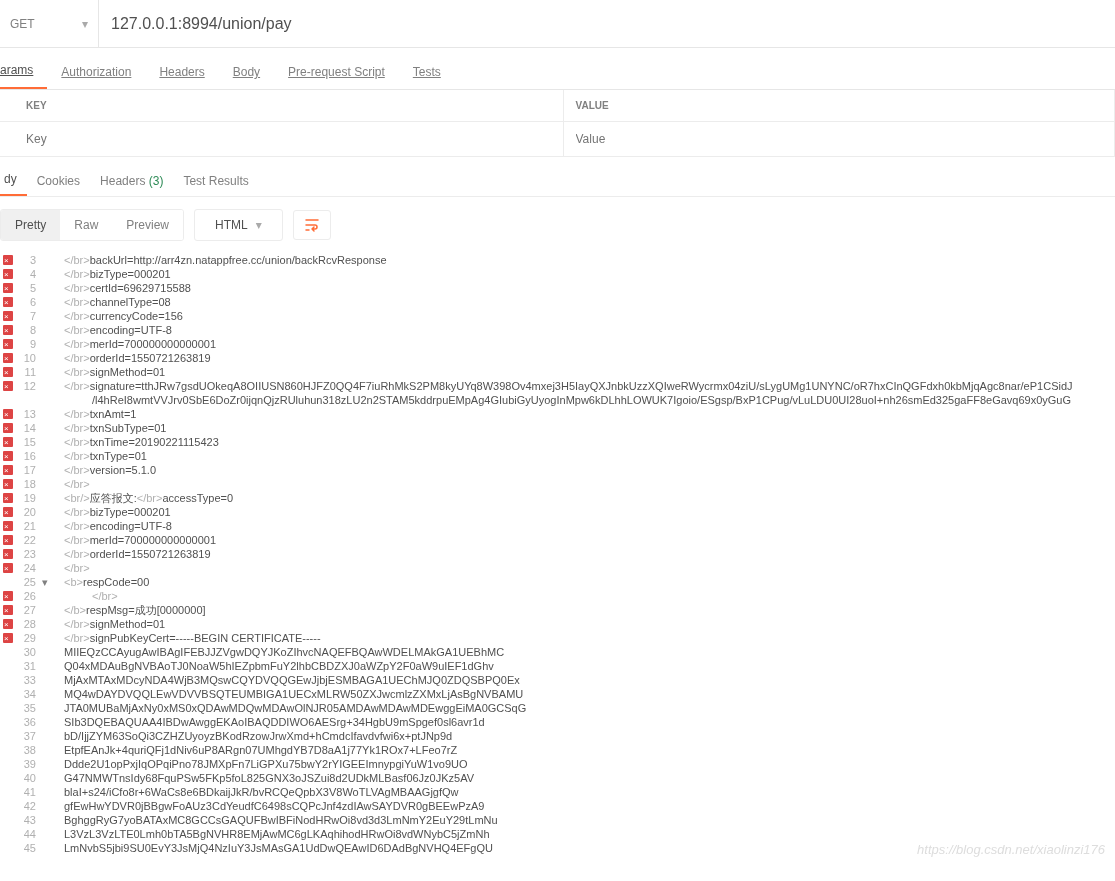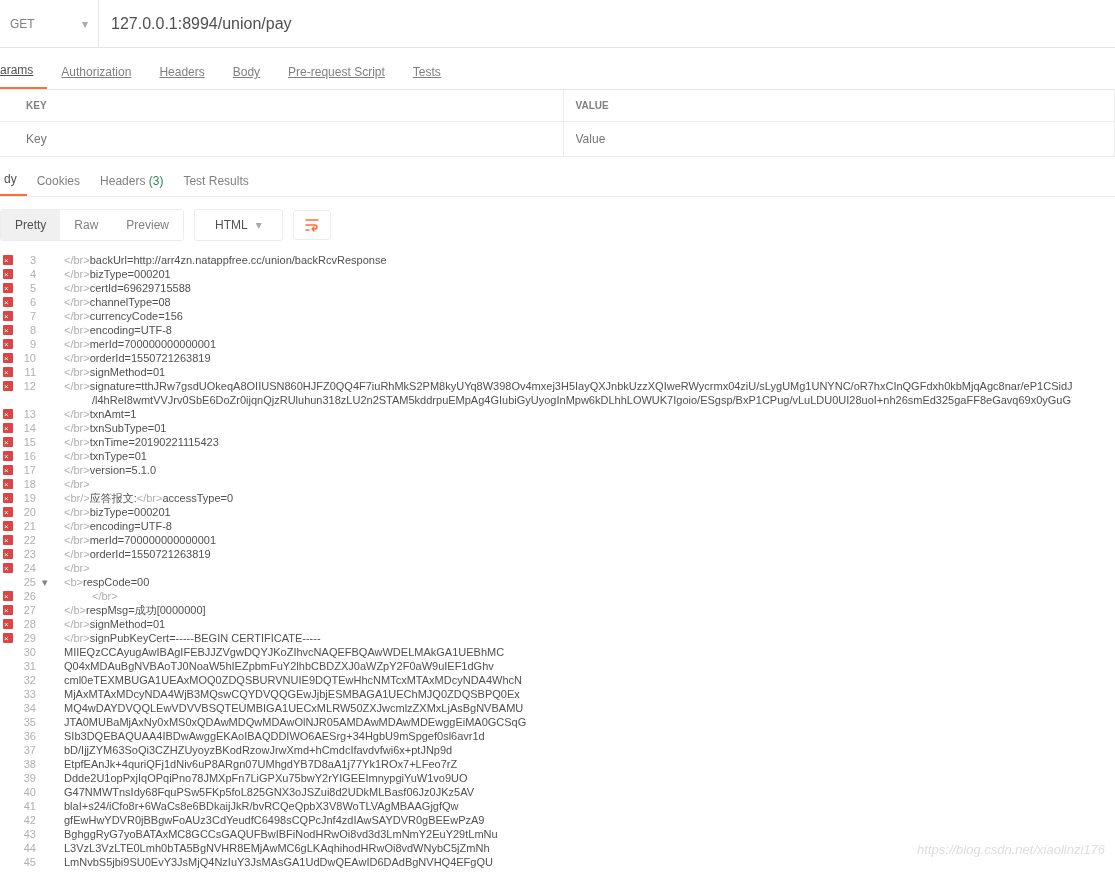--- a/index.html
+++ b/index.html
@@ -126,21 +126,20 @@
     <div class="code-line"><div class="gutter"><div class="err-mark"></div></div><div class="lineno">22</div><div class="fold"></div><div class="code-content"><span class="tag">&lt;/br&gt;</span><span class="txt">merId=700000000000001</span></div></div>
     <div class="code-line"><div class="gutter"><div class="err-mark"></div></div><div class="lineno">23</div><div class="fold"></div><div class="code-content"><span class="tag">&lt;/br&gt;</span><span class="txt">orderId=1550721263819</span></div></div>
     <div class="code-line"><div class="gutter"><div class="err-mark"></div></div><div class="lineno">24</div><div class="fold"></div><div class="code-content"><span class="tag">&lt;/br&gt;</span><span class="txt"></span></div></div>
     <div class="code-line"><div class="gutter"></div><div class="lineno">25</div><div class="fold">▾</div><div class="code-content"><span class="tag">&lt;b&gt;</span><span class="txt">respCode=00</span></div></div>
     <div class="code-line"><div class="gutter"><div class="err-mark"></div></div><div class="lineno">26</div><div class="fold"></div><div class="code-content indent"><span class="tag">&lt;/br&gt;</span><span class="txt"></span></div></div>
     <div class="code-line"><div class="gutter"><div class="err-mark"></div></div><div class="lineno">27</div><div class="fold"></div><div class="code-content"><span class="tag">&lt;/b&gt;</span><span class="txt">respMsg=成功[0000000]</span></div></div>
     <div class="code-line"><div class="gutter"><div class="err-mark"></div></div><div class="lineno">28</div><div class="fold"></div><div class="code-content"><span class="tag">&lt;/br&gt;</span><span class="txt">signMethod=01</span></div></div>
     <div class="code-line"><div class="gutter"><div class="err-mark"></div></div><div class="lineno">29</div><div class="fold"></div><div class="code-content"><span class="tag">&lt;/br&gt;</span><span class="txt">signPubKeyCert=-----BEGIN CERTIFICATE-----</span></div></div>
     <div class="code-line"><div class="gutter"></div><div class="lineno">30</div><div class="fold"></div><div class="code-content"><span class="txt">MIIEQzCCAyugAwIBAgIFEBJJZVgwDQYJKoZIhvcNAQEFBQAwWDELMAkGA1UEBhMC</span></div></div>
     <div class="code-line"><div class="gutter"></div><div class="lineno">31</div><div class="fold"></div><div class="code-content"><span class="txt">Q04xMDAuBgNVBAoTJ0NoaW5hIEZpbmFuY2lhbCBDZXJ0aWZpY2F0aW9uIEF1dGhv</span></div></div>
-    <div class="code-line"><div class="gutter"></div><div class="lineno">32</div><div class="fold"></div><div class="code-content"><span class="txt">cml0eTEXMBUGA1UEAxMOQ0ZDQSBURVNUIE9DQTEwHhcNMTcxMTAxMDcyNDA4WhcN</span></div></div>
     <div class="code-line"><div class="gutter"></div><div class="lineno">33</div><div class="fold"></div><div class="code-content"><span class="txt">MjAxMTAxMDcyNDA4WjB3MQswCQYDVQQGEwJjbjESMBAGA1UEChMJQ0ZDQSBPQ0Ex</span></div></div>
     <div class="code-line"><div class="gutter"></div><div class="lineno">34</div><div class="fold"></div><div class="code-content"><span class="txt">MQ4wDAYDVQQLEwVDVVBSQTEUMBIGA1UECxMLRW50ZXJwcmlzZXMxLjAsBgNVBAMU</span></div></div>
     <div class="code-line"><div class="gutter"></div><div class="lineno">35</div><div class="fold"></div><div class="code-content"><span class="txt">JTA0MUBaMjAxNy0xMS0xQDAwMDQwMDAwOlNJR05AMDAwMDAwMDEwggEiMA0GCSqG</span></div></div>
     <div class="code-line"><div class="gutter"></div><div class="lineno">36</div><div class="fold"></div><div class="code-content"><span class="txt">SIb3DQEBAQUAA4IBDwAwggEKAoIBAQDDIWO6AESrg+34HgbU9mSpgef0sl6avr1d</span></div></div>
     <div class="code-line"><div class="gutter"></div><div class="lineno">37</div><div class="fold"></div><div class="code-content"><span class="txt">bD/IjjZYM63SoQi3CZHZUyoyzBKodRzowJrwXmd+hCmdcIfavdvfwi6x+ptJNp9d</span></div></div>
     <div class="code-line"><div class="gutter"></div><div class="lineno">38</div><div class="fold"></div><div class="code-content"><span class="txt">EtpfEAnJk+4quriQFj1dNiv6uP8ARgn07UMhgdYB7D8aA1j77Yk1ROx7+LFeo7rZ</span></div></div>
     <div class="code-line"><div class="gutter"></div><div class="lineno">39</div><div class="fold"></div><div class="code-content"><span class="txt">Ddde2U1opPxjIqOPqiPno78JMXpFn7LiGPXu75bwY2rYIGEEImnypgiYuW1vo9UO</span></div></div>
     <div class="code-line"><div class="gutter"></div><div class="lineno">40</div><div class="fold"></div><div class="code-content"><span class="txt">G47NMWTnsIdy68FquPSw5FKp5foL825GNX3oJSZui8d2UDkMLBasf06Jz0JKz5AV</span></div></div>
     <div class="code-line"><div class="gutter"></div><div class="lineno">41</div><div class="fold"></div><div class="code-content"><span class="txt">blaI+s24/iCfo8r+6WaCs8e6BDkaijJkR/bvRCQeQpbX3V8WoTLVAgMBAAGjgfQw</span></div></div>
     <div class="code-line"><div class="gutter"></div><div class="lineno">42</div><div class="fold"></div><div class="code-content"><span class="txt">gfEwHwYDVR0jBBgwFoAUz3CdYeudfC6498sCQPcJnf4zdIAwSAYDVR0gBEEwPzA9</span></div></div>

